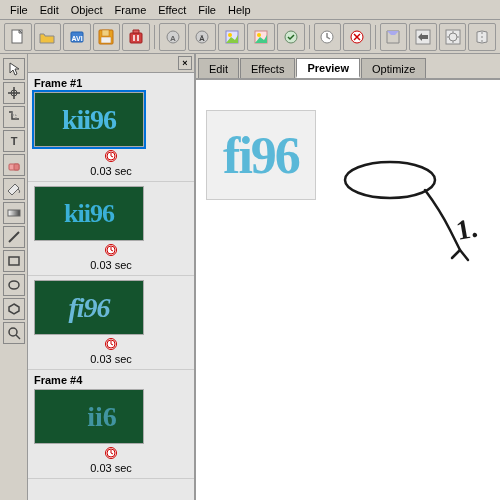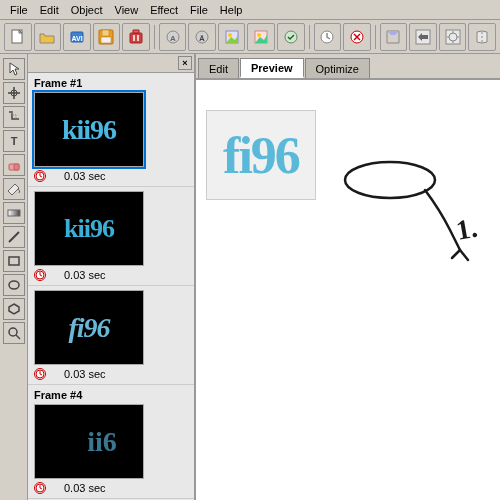--- a/index.html
+++ b/index.html
@@ -128,33 +128,34 @@
       border-bottom: 1px solid #ccc;
     }
     .frame-label {
       font-size: 11px;
       font-weight: bold;
       margin-bottom: 3px;
       color: #000;
     }
     .frame-preview {
       width: 110px;
-      height: 75px;
-      background: #000000;
+      height: 55px;
+      background: #14532d;
       border: 1px solid #aaa;
       display: flex;
       align-items: center;
       justify-content: center;
       margin-bottom: 3px;
     }
     .frame-timing {
       display: flex;
       align-items: center;
-      gap: 18px;
+      gap: 3px;
       font-size: 11px;
+      flex-direction: column;
     }
     .timing-icon {
       width: 12px;
       height: 12px;
       border-radius: 50%;
       border: 1px solid #c00;
       background: white;
       display: flex;
       align-items: center;
       justify-content: center;
@@ -261,21 +262,21 @@
       outline: 2px solid #0070d8;
     }
   </style>
 </head>
 <body>
 
 <div class="menubar">
   <span class="menu-item">File</span>
   <span class="menu-item">Edit</span>
   <span class="menu-item">Object</span>
-  <span class="menu-item">View</span>
+  <span class="menu-item">Frame</span>
   <span class="menu-item">Effect</span>
   <span class="menu-item">File</span>
   <span class="menu-item">Help</span>
 </div>
 
 <div class="toolbar">
   <div class="toolbar-btn">
     <svg width="16" height="16" viewBox="0 0 16 16">
         <rect x="2" y="1" width="10" height="13" fill="white" stroke="#666" stroke-width="1"></rect>
         <path d="M9 1 L12 4 L9 4 Z" fill="#ccc" stroke="#666" stroke-width="1"></path>
@@ -530,20 +531,21 @@
         </div>
       </div>
 
     </div>
   </div>
 
   <div class="content-area">
 
     <div class="tab-bar">
       <div class="tab">Edit</div>
+      <div class="tab">Effects</div>
       <div class="tab active">Preview</div>
       <div class="tab">Optimize</div>
     </div>
 
     <div class="canvas-area">
       <div class="canvas-content">
         <div class="preview-image-box">
           <span class="preview-main-text">fi96</span>
         </div>
       </div>

